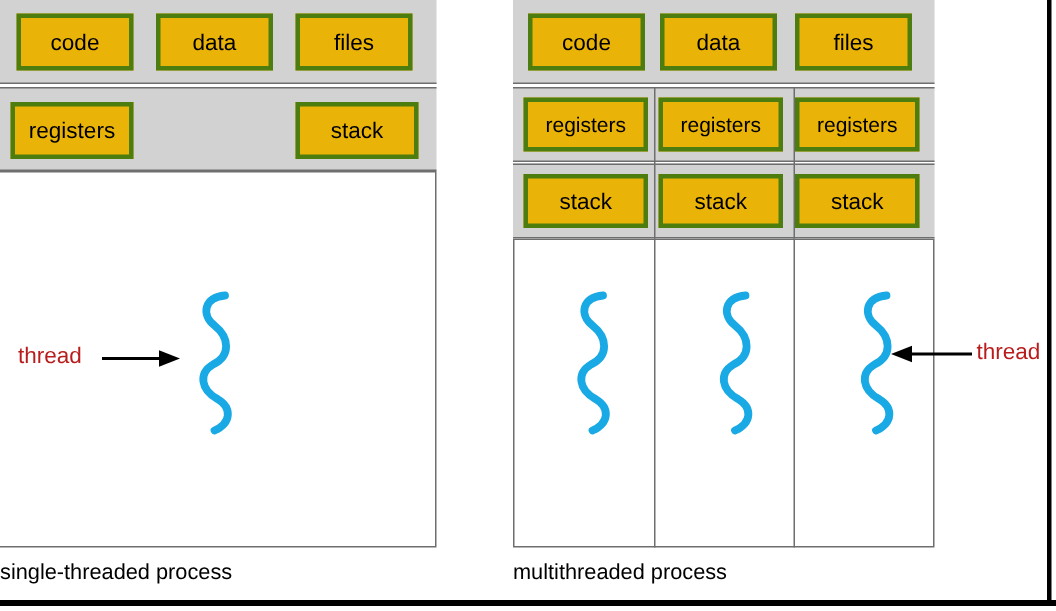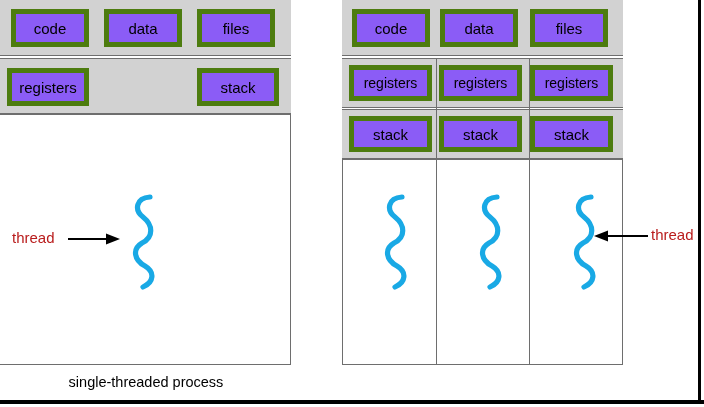--- a/index.html
+++ b/index.html
@@ -27,22 +27,22 @@
     box-sizing: border-box;
     background: #d2d2d2;
     border-top: 1px solid #6e6e6e;
     border-bottom: 1px solid #6e6e6e;
     display: flex;
     align-items: center;
   }
 
   .cell {
     box-sizing: border-box;
-    background: #8b5cf6;
-    border: 5px solid #4d7c0f;
+    background: #eab308;
+    border: 3px solid #4d7c0f;
     display: flex;
     align-items: center;
     justify-content: center;
     font-size: 15px;
     color: #000000;
     white-space: nowrap;
   }
 
   .whitearea {
     position: absolute;
@@ -54,21 +54,21 @@
   .vdiv {
     position: absolute;
     width: 1px;
     background: #6e6e6e;
   }
 
   .caption {
     position: absolute;
     font-size: 14.5px;
     color: #000000;
-    text-align: center;
+    text-align: left;
     white-space: nowrap;
   }
 
   .thread-label {
     position: absolute;
     font-size: 15px;
     color: #b91c1c;
     white-space: nowrap;
   }
 
@@ -193,17 +193,20 @@
   </svg>
 
   <svg style="position:absolute; left:592px; top:228px;" width="56" height="16" viewBox="0 0 56 16">
     <line class="arw" x1="56" y1="8" x2="12" y2="8"></line>
     <polygon class="arwhead" points="2,8 16,2.5 16,13.5"></polygon>
   </svg>
   <div class="thread-label" style="left:651px; top:226px;">
     <span>thread</span>
   </div>
 
+  <div class="caption" style="left:342px; top:374px; width:281px;">
+    <span>multithreaded process</span>
+  </div>
 
   <div class="right-rule"></div>
   <div class="bottom-rule"></div>
 
 </div>
 
 </body></html>

